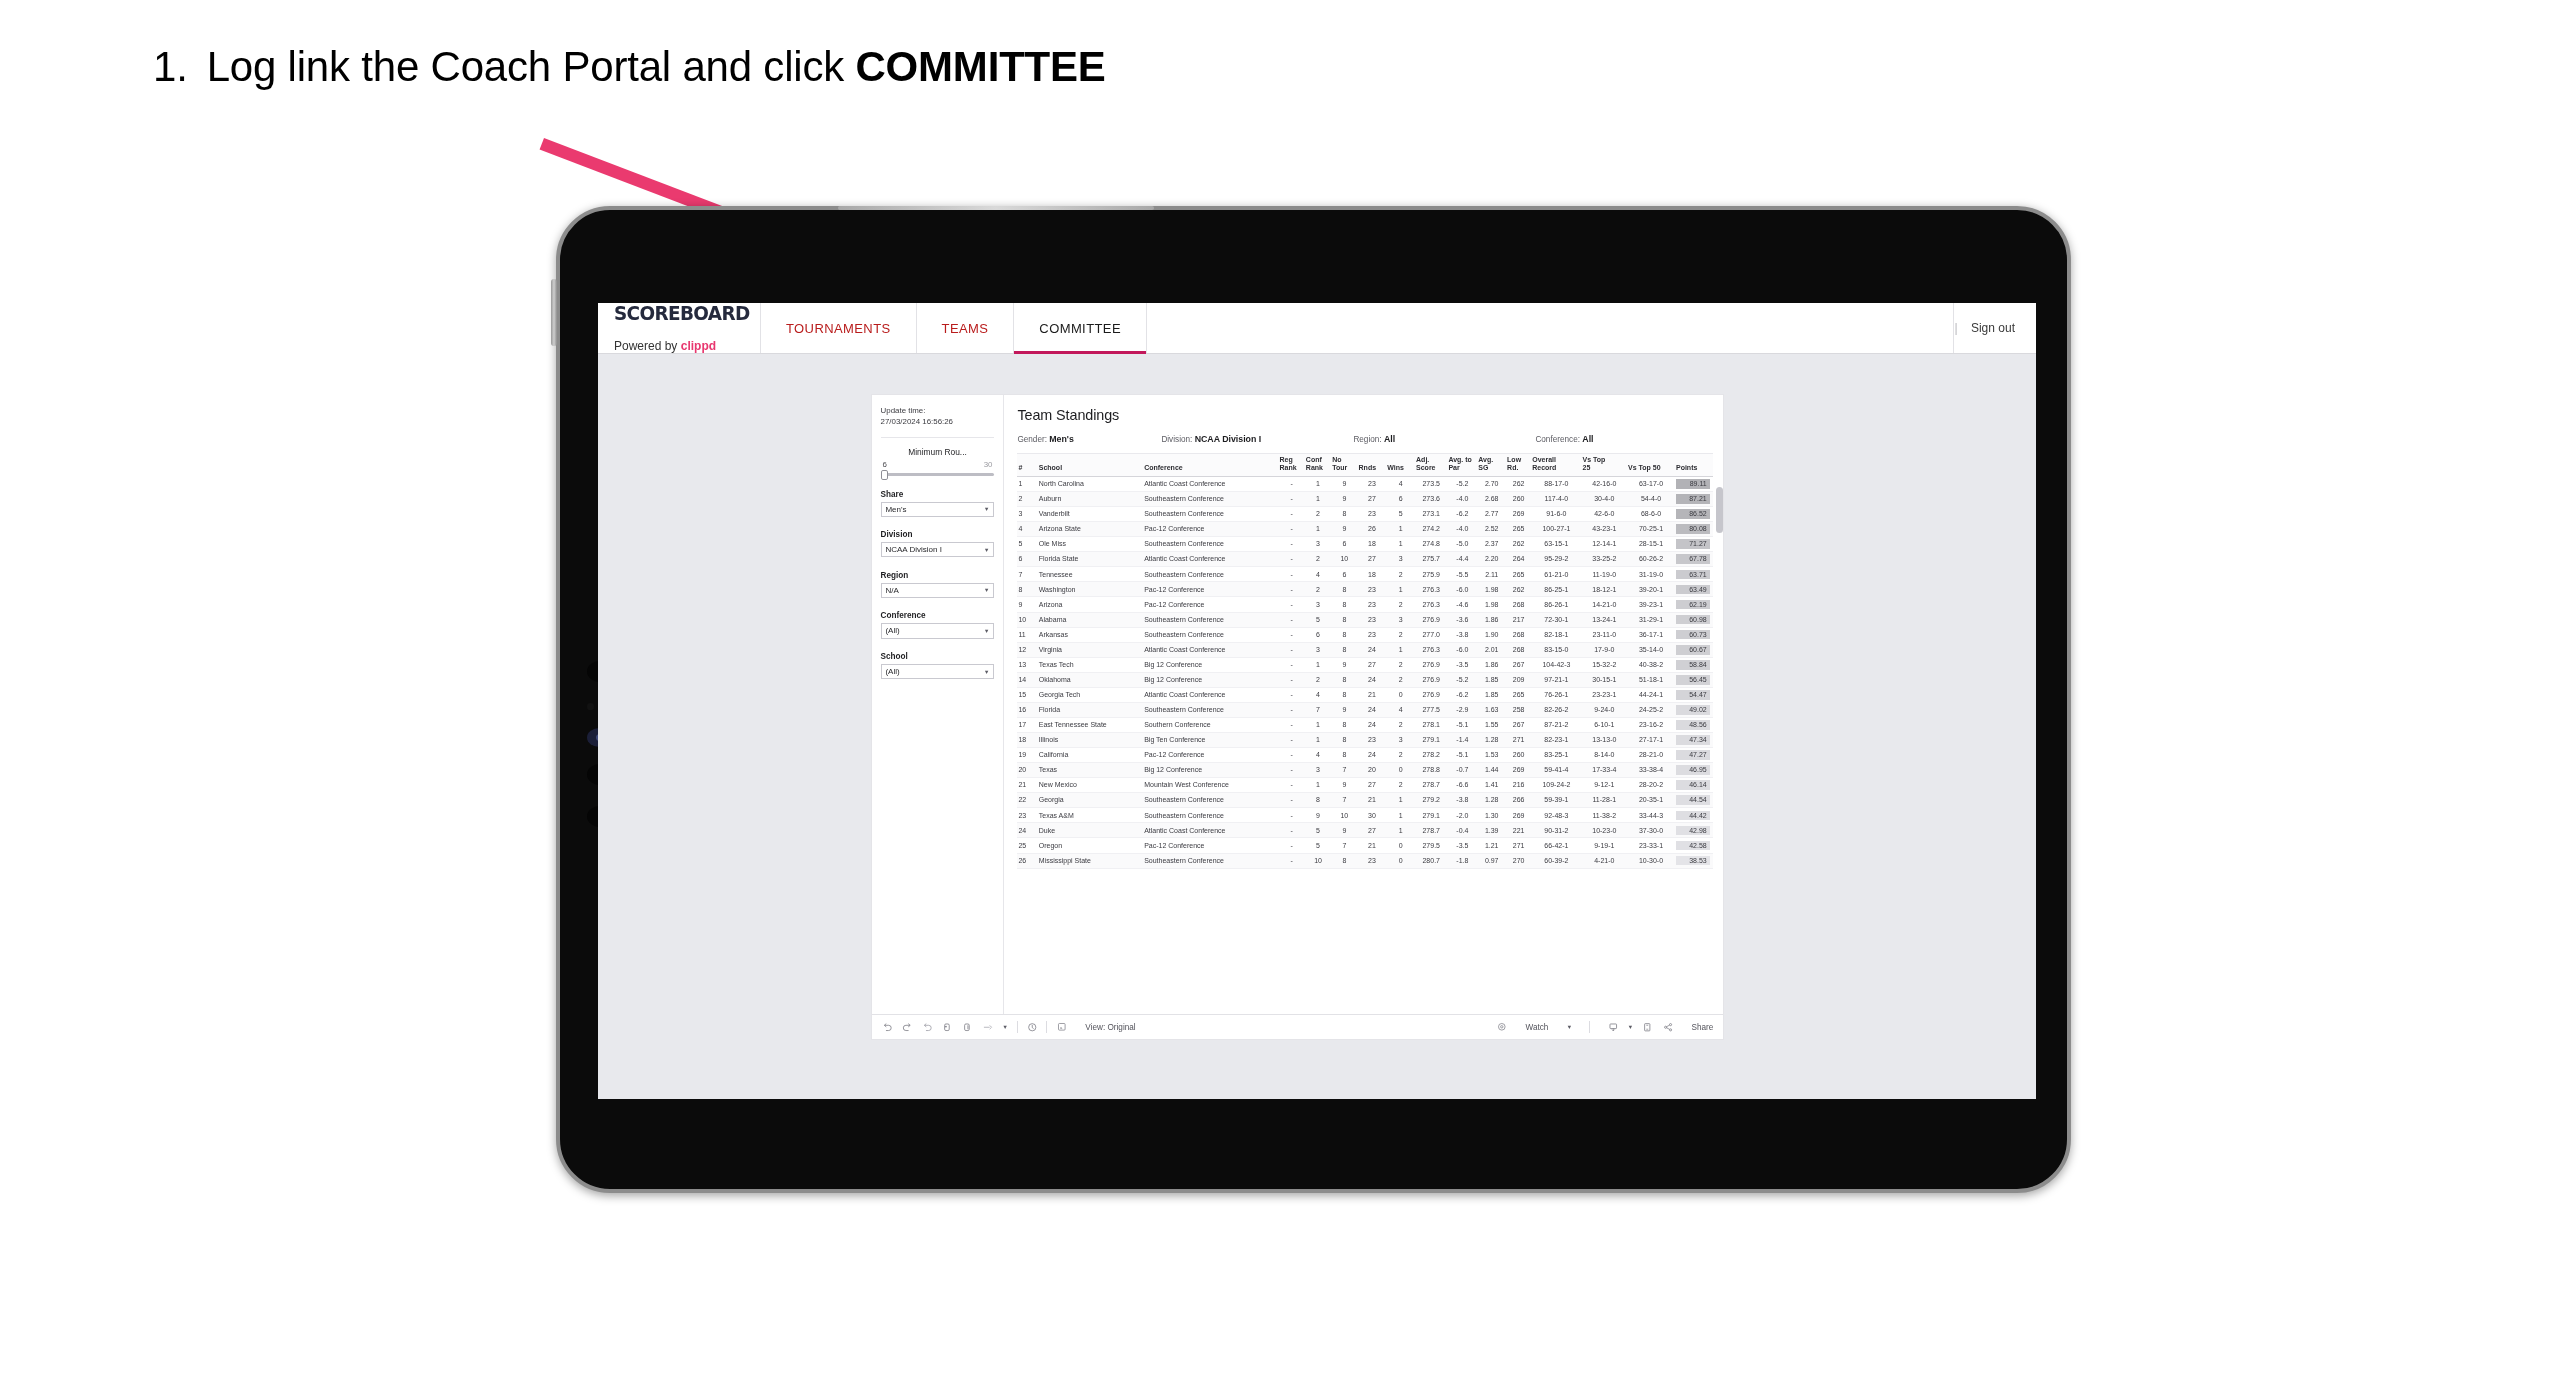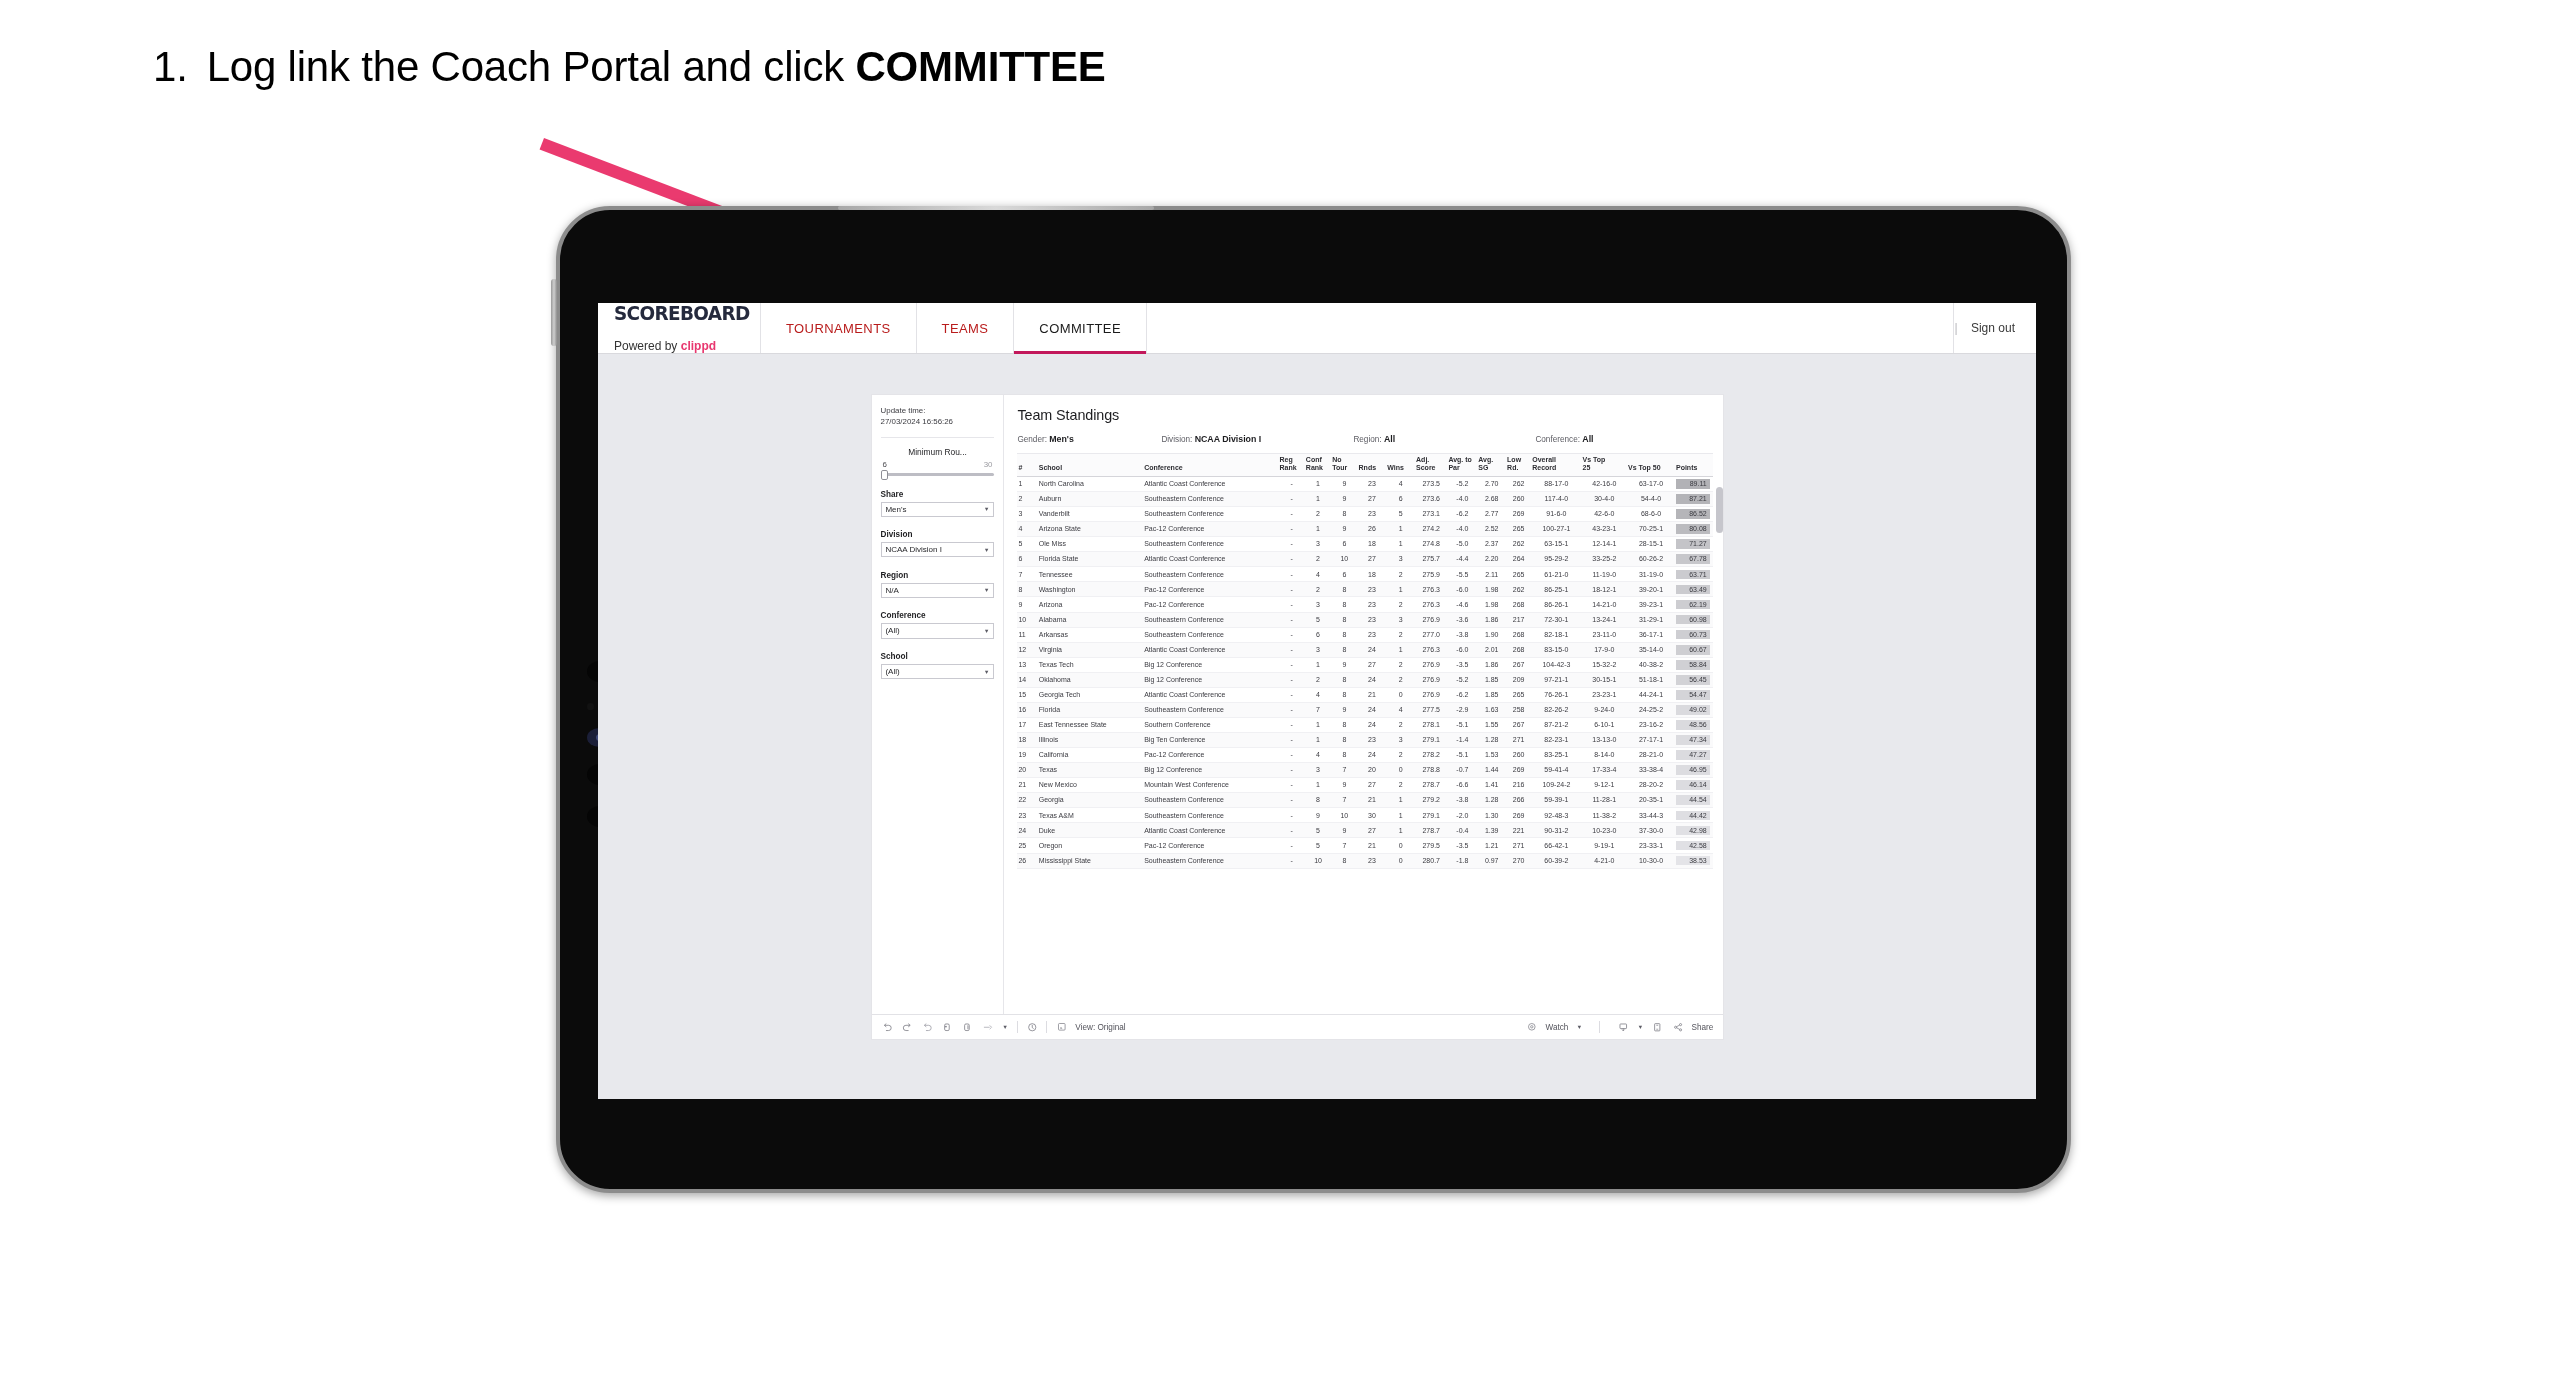--- a/index.html
+++ b/index.html
@@ -162,21 +162,21 @@
   
   .viz-toolbar {
     height: 25px; border-top:1px solid #e2e2e6; background:#fff;
     display:flex; align-items:center; padding: 0 9.6px; gap: 0;
     font-size:8.2px; color:#53535b;
   }
   .tb-group { display:flex; align-items:center; gap:8.6px; }
   .tb-ico { width:11.5px; height:11.5px; display:flex; align-items:center; justify-content:center; cursor:pointer; }
   .tb-ico svg { display:block; }
   .tb-sep { width:1px; height:11.5px; background:#dcdce1; margin: 0 8.6px; }
-  .tb-text { display:flex; align-items:center; gap:8px; cursor:pointer; white-space:nowrap; }
+  .tb-text { display:flex; align-items:center; gap:18px; cursor:pointer; white-space:nowrap; }
   .tb-right { margin-left:auto; display:flex; align-items:center; gap:8.6px; }
 
   .scrollbar-v {
     position:absolute; right: 0px; top: 92px; width: 6.7px; height: 46px;
     background:#c6c6cc; border-radius:3.8px;
   }
 </style>
 </head>
 <body>
 

